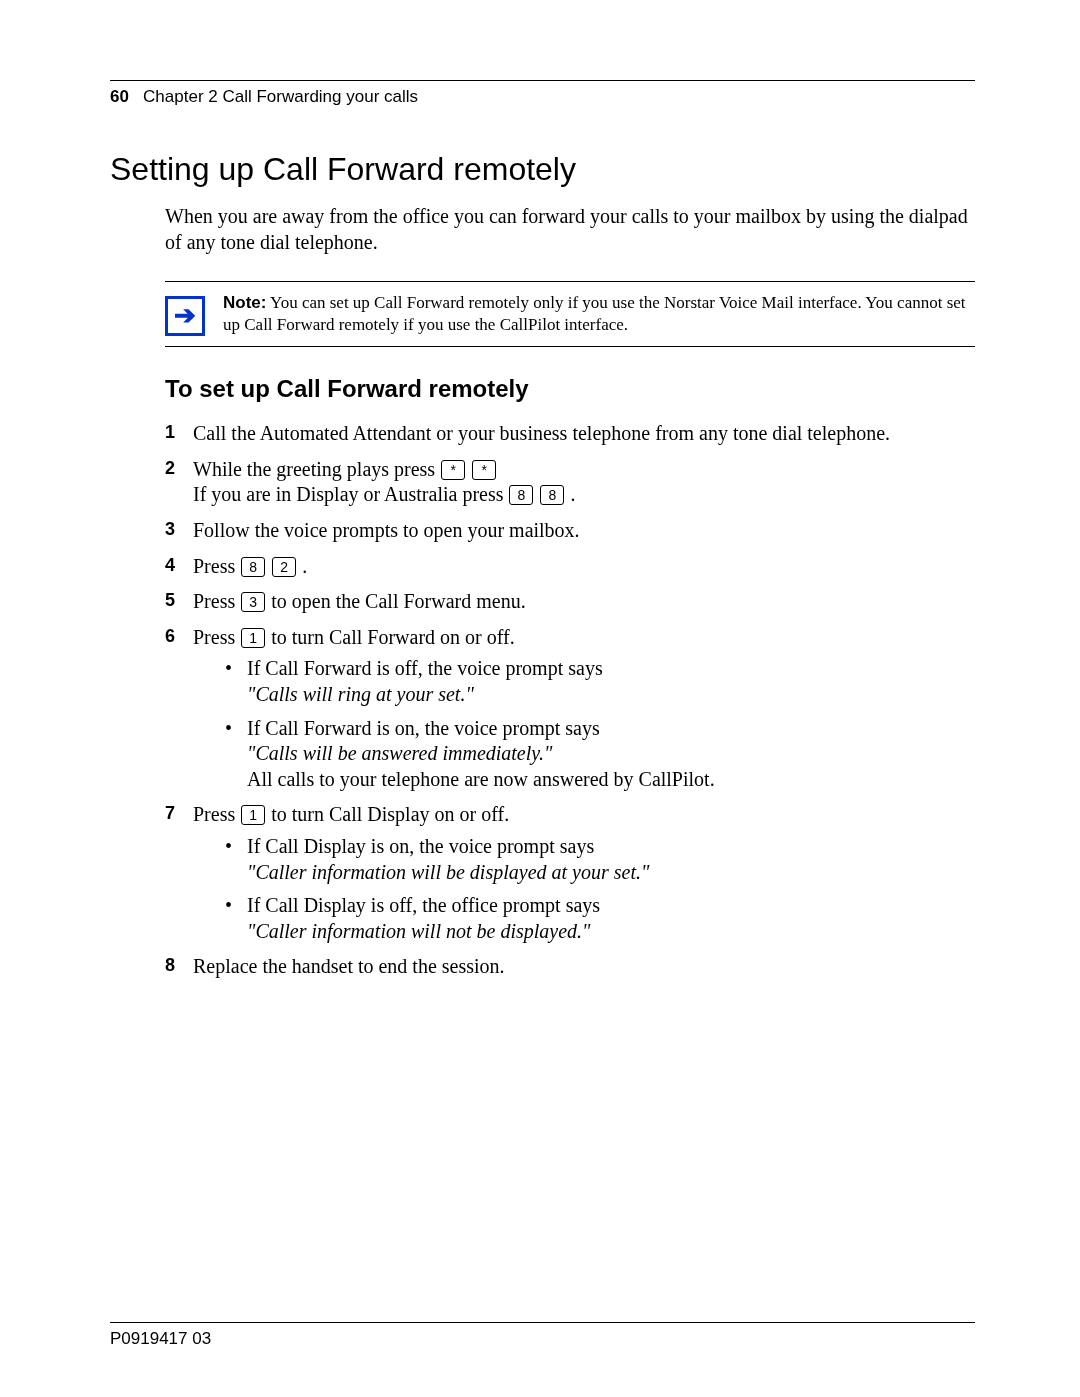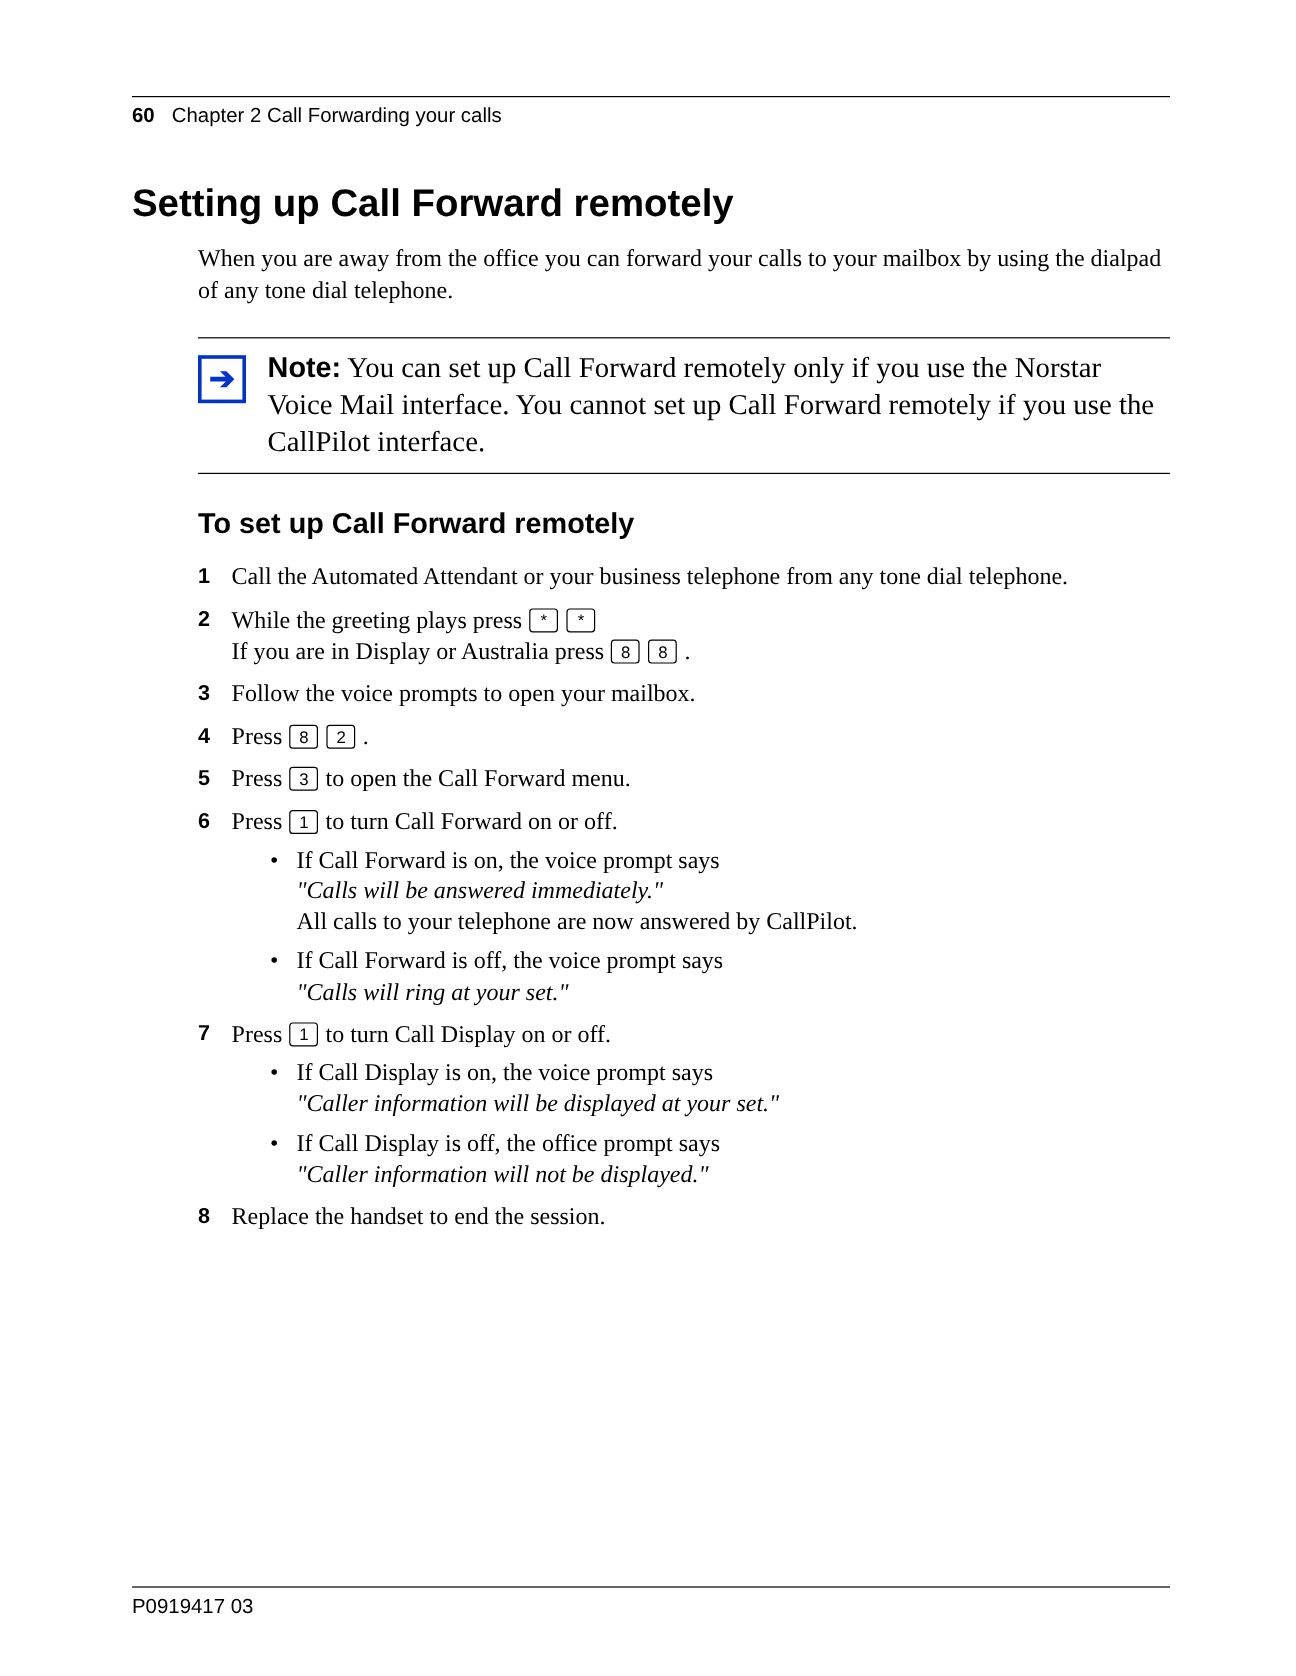--- a/index.html
+++ b/index.html
@@ -24,21 +24,21 @@
       font-family: Arial, Helvetica, sans-serif;
       font-size: 17px;
       color: #000;
       margin-bottom: 44px;
     }
     .header-line .page-num {
       font-weight: bold;
     }
     h1 {
       font-family: Arial, Helvetica, sans-serif;
-      font-weight: bold;
+      font-weight: normal;
       font-size: 32px;
       margin: 0 0 16px 0;
     }
     .intro {
       font-size: 20px;
       line-height: 1.28;
       margin: 0 0 26px 55px;
     }
     .note-box {
       display: flex;
@@ -57,21 +57,21 @@
       justify-content: center;
       flex-shrink: 0;
     }
     .note-icon span {
       color: #0033cc;
       font-size: 26px;
       line-height: 1;
       font-weight: bold;
     }
     .note-text {
-      font-size: 24px;
+      font-size: 17px;
       line-height: 1.28;
       flex: 1;
     }
     .note-text .note-label {
       font-family: Arial, Helvetica, sans-serif;
       font-weight: bold;
     }
     h2 {
       font-family: Liberation Sans, sans-serif;
       font-weight: bold;
@@ -191,28 +191,28 @@
     </li>
 
     <li>
       <span>Press </span><span class="key">3</span><span> to open the Call Forward menu.</span>
     </li>
 
     <li>
       <span>Press </span><span class="key">1</span><span> to turn Call Forward on or off.</span>
       <ul class="sub">
         <li>
+          <span>If Call Forward is off, the voice prompt says</span><br>
+          <span class="quote">"Calls will ring at your set."</span>
+        </li>
+        <li>
           <span>If Call Forward is on, the voice prompt says</span><br>
           <span class="quote">"Calls will be answered immediately."</span><br>
           <span>All calls to your telephone are now answered by CallPilot.</span>
         </li>
-        <li>
-          <span>If Call Forward is off, the voice prompt says</span><br>
-          <span class="quote">"Calls will ring at your set."</span>
-        </li>
       </ul>
     </li>
 
     <li>
       <span>Press </span><span class="key">1</span><span> to turn Call Display on or off.</span>
       <ul class="sub">
         <li>
           <span>If Call Display is on, the voice prompt says</span><br>
           <span class="quote">"Caller information will be displayed at your set."</span>
         </li>

